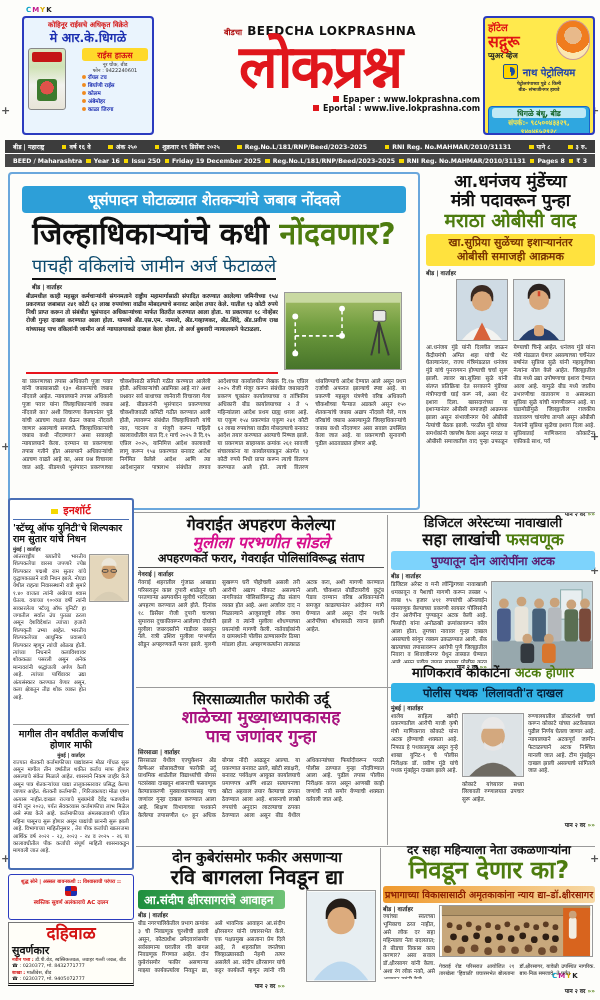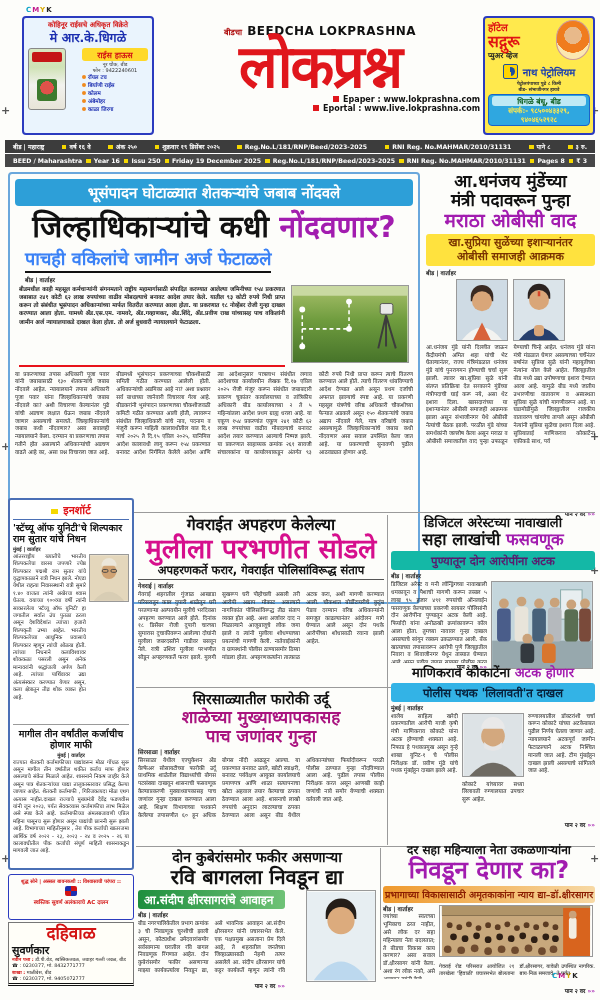--- a/index.html
+++ b/index.html
@@ -56,34 +56,34 @@
   
   .kicker{background:#2d9fd8;color:#fff;font-weight:bold;text-align:center;border-radius:4px;
           font-size:15px;padding:3px 0 4px;}
   .bt{font-size:5.6px;line-height:1.4;text-align:justify;color:#1d1d1d;overflow:hidden;}
   .cols2{columns:2;column-gap:6px;}
   .cols3{columns:3;column-gap:6px;}
   .cols4{columns:4;column-gap:7px;}
   .byline{font-size:6px;font-weight:bold;color:#222;}
   .cont{font-size:5.8px;font-weight:bold;color:#111;text-align:right;}
   .hl{font-weight:bold;color:#111;text-align:center;line-height:1.12;}
-  .red{color:#a21caf;}
+  .red{color:#4d7c0f;}
   .magenta{color:#d60f8d;}
   .purpleh{color:#a9137f;}
   .yellow-band{background:#ffe23e;color:#7a3300;font-weight:bold;text-align:center;font-size:11px;
      line-height:1.25;border-radius:3px;padding:2px 0;}
-  .purple-band{background:#14b8a6;color:#5b1a6e;font-weight:bold;text-align:center;font-size:11.5px;
+  .purple-band{background:#7dd3fc;color:#5b1a6e;font-weight:bold;text-align:center;font-size:11.5px;
      border-radius:3px;padding:2px 0;}
   .cyan-band{background:#33b3e6;color:#07223d;font-weight:bold;text-align:center;font-size:11.5px;
      border-radius:3px;padding:2px 0;}
   .green-band{background:linear-gradient(90deg,#1e8f3e,#6fc276);color:#fff;font-weight:bold;
      font-size:11.5px;padding:2px 6px;border-radius:3px;}
   .orange-band{background:linear-gradient(90deg,#ef992c,#f7d9a4);color:#8b1d00;font-weight:bold;
      text-align:center;font-size:9.5px;padding:2px 0;border-radius:3px;}
-  .subhead-ul{font-weight:bold;color:#3b82f6;font-size:18px;border-bottom:2px solid #111;display:inline-block;padding-bottom:1px;}
+  .subhead-ul{font-weight:normal;color:#0c4a6e;font-size:18px;border-bottom:2px solid #111;display:inline-block;padding-bottom:1px;}
   .photo{border:1px solid #999;box-sizing:border-box;}
   .hr{background:#9a9a9a;}
   .sidebar{border:2px solid #4a6fb5;border-radius:3px;background:#fff;box-sizing:border-box;}
   .inshort-h{color:#e0161c;font-weight:bold;font-size:11px;text-align:center;border-bottom:1.5px solid #4a6fb5;padding:2px 0;}
   .inshort-h:before{content:"";display:inline-block;width:7px;height:5px;background:#f5d800;margin-right:5px;}
   .in-title{font-weight:bold;font-size:9.5px;color:#111;line-height:1.2;text-align:center;}
   .caption{font-size:5.2px;line-height:1.35;color:#1d1d1d;text-align:justify;}
 </style>
 </head>
 <body>
@@ -138,21 +138,21 @@
         <div class="h3">प्युअर व्हेज</div>
       </div>
       <div class="saint"></div>
     </div>
     <div style="text-align:center;margin-top:1px;">
       <span class="bp"></span>
       <span class="nathp">नाथ पेट्रोलियम</span>
     </div>
     <div class="adr-sm">पेट्रोलपंपाच्या पुढे ८ किमी</div>
     <div class="adr-sm">बीड- संभाजीनगर हायवे</div>
-    <div class="bluebox" style="margin-top:2px;">
+    <div class="bluebox" style="margin-top:14px;">
       <div class="own">धिगळे बंधू, बीड</div>
       <div class="ph">संपर्क:- ९८५००४३३२९,</div>
       <div class="ph">९४०४६५२९२८</div>
     </div>
   </div>
 
   <div class="abs infobar" style="left:5px;top:140px;width:590px;">
     <div class="ibrow">
       <span class="ib-item">बीड | महाराष्ट्र</span>
       <span class="ib-item">वर्ष १६ वे</span>
@@ -168,21 +168,21 @@
       <span class="ib-item">Year 16</span>
       <span class="ib-item">Issu 250</span>
       <span class="ib-item">Friday 19 December 2025</span>
       <span class="ib-item">Reg.No.L/181/RNP/Beed/2023-2025</span>
       <span class="ib-item">RNI Reg. No.MAHMAR/2010/31131</span>
       <span class="ib-item">Pages 8</span>
       <span class="ib-item">₹ 3</span>
     </div>
   </div>
 
-  <div class="abs" style="left:8px;top:172px;width:412px;height:432px;border:2px solid #6aa7dc;border-radius:4px;box-sizing:border-box;padding:5px;">
+  <div class="abs" style="left:8px;top:172px;width:412px;height:338px;border:2px solid #6aa7dc;border-radius:4px;box-sizing:border-box;padding:12px;">
     <div class="kicker">भूसंपादन घोटाळ्यात शेतकऱ्यांचे जबाब नोंदवले</div>
     <div class="hl" style="font-size:30px;margin:4px 0 2px;">
       <span>जिल्हाधिकाऱ्यांचे कधी </span><span class="red">नोंदवणार?</span>
     </div>
     <div style="padding-left:10px;">
       <span class="subhead-ul">पाचही वकिलांचे जामीन अर्ज फेटाळले</span>
     </div>
     <div class="byline" style="margin:3px 0 1px 10px;">बीड | वार्ताहर</div>
     <div style="display:flex;gap:6px;padding:0 4px;">
       <div class="bt" style="flex:1;font-weight:bold;font-size:5.9px;height:80px;border-bottom:2px solid #e8131b;">बीडमधील काही महसूल कर्मचाऱ्यांनी संगनमताने राष्ट्रीय महामार्गासाठी संपादित करण्यात आलेल्या जमिनीच्या १५४ प्रकरणात जबाबात २४१ कोटी ६२ लाख रुपयांच्या वाढीव मोबदल्याचे बनावट आदेश तयार केले. यातील ९३ कोटी रुपये निधी प्राप्त करून तो संबंधीत भूसंपादन अधिकाऱ्यांच्या मार्फत वितरीत करण्यात आला होता. या प्रकरणात १८ नोव्हेंबर रोजी गुन्हा दाखल करण्यात आला होता. यामध्ये ॲड.एस.एम. नामवरे, ॲड.गव्हाणकर, ॲड.शिंदे, ॲड.प्रवीण राख यांच्यासह पाच वकिलांनी जामीन अर्ज न्यायालयाकडे दाखल केला होता. तो अर्ज बुधवारी न्यायालयाने फेटाळला.</div>
@@ -262,21 +262,21 @@
     </svg>
     <div class="bt" style="height:168px;font-size:5.3px;">आंतरराष्ट्रीय ख्यातीचे भारतीय शिल्पकलेचा वारसा जपणारे ज्येष्ठ शिल्पकार पद्मश्री राम सुतार यांचे वृद्धापकाळाने रात्री निधन झाले. नोएडा येथील राहत्या निवासस्थानी रात्री सुमारे १.४० वाजता त्यांनी अखेरचा श्वास घेतला. वयाच्या १००व्या वर्षी त्यांनी साकारलेला 'स्टॅच्यू ऑफ युनिटी' हा जगातील सर्वात उंच पुतळा ठरला असून देशविदेशांत त्यांच्या हजारो शिल्पकृती उभ्या आहेत. भारतीय शिल्पकलेच्या आधुनिक प्रवासाचे शिल्पकार म्हणून त्यांची ओळख होती. त्यांच्या निधनाने कलाविश्वावर शोककळा पसरली असून अनेक मान्यवरांनी श्रद्धांजली अर्पण केली आहे. त्यांच्या पार्थिवावर उद्या अंत्यसंस्कार करण्यात येणार असून, कला क्षेत्रातून तीव्र शोक व्यक्त होत आहे.</div>
     <div class="hr" style="height:1px;margin:3px 0;"></div>
     <div class="in-title">मागील तीन वर्षांतील कर्जाचीच होणार माफी</div>
     <div class="byline" style="font-size:5.2px;text-align:center;">मुंबई | वार्ताहर</div>
     <div class="bt" style="height:122px;font-size:5.3px;">राज्यात शेतकरी कर्जमाफीच्या याद्यांवरून मोठा गोंधळ सुरू असून मागील तीन वर्षांतील थकीत कर्जच माफ होणार असल्याचे संकेत मिळाले आहेत. शासनाने निकष जाहीर केले असून पात्र शेतकऱ्यांच्या याद्या तालुकास्तरावर प्रसिद्ध केल्या जाणार आहेत. शेतकरी कर्जमाफी , गिरिजकायदा मोठा एथग अत्यास नाहीत.दाखल राज्याचे मुख्यमंत्री देवेंद्र फडणवीस यांनी जून २०२३, पर्यंत सेवकव्यास कर्जमाफीचा लाभ मिळेल असे स्पष्ट केले आहे. कर्जमाफीच्या अंमलबजावणी एप्रिल महिना पासूनच सुरू होणार असून याद्यांची छाननी सुरू झाली आहे. विभागाच्या माहितीनुसार , तेरा पीक कर्जांची खातरजमा आर्थिक वर्ष २०२२ - २३, २०२३ - २४ व २०२५ - २६ या कालावधीतील पीक कर्जांची संपूर्ण माहिती शासनाकडून मागवली जात आहे.</div>
   </div>
 
   <div class="abs" style="left:138px;top:516px;width:246px;height:168px;">
     <div class="hl" style="font-size:16px;">गेवराईत अपहरण केलेल्या</div>
-    <div class="hl magenta" style="font-size:27px;">मुलीला परभणीत सोडले</div>
+    <div class="hl magenta" style="font-size:16px;font-style:italic;">मुलीला परभणीत सोडले</div>
     <div class="hl" style="font-size:11.5px;border-bottom:1px solid #555;padding-bottom:2px;margin-bottom:2px;">अपहरणकर्ते फरार, गेवराईत पोलिसांविरूद्ध संताप</div>
     <div class="byline">गेवराई | वार्ताहर</div>
     <div class="bt cols3" style="height:108px;margin-top:1px;">गेवराई शहरातील गुंजाळ आखाडा परिसरातून काल दुपारी शाळेतून घरी परतणाऱ्या अल्पवयीन मुलीचे भरदिवसा अपहरण करण्यात आले होते. दिनांक १८ डिसेंबर रोजी दुपारी चारच्या सुमारास दुचाकीवरून आलेल्या दोघांनी मुलीला जबरदस्तीने गाडीवर बसवून नेले. रात्री उशिरा मुलीला परभणीत सोडून अपहरणकर्ते फरार झाले. मुलगी सुखरूप घरी पोहोचली असली तरी आरोपी अद्याप मोकाट असल्याने नागरिकांत पोलिसांविरूद्ध तीव्र संताप व्यक्त होत आहे. अशा अर्जावर दाद न मिळाल्याने आजूबाजूचे लोक जमा झाले व त्यांनी मुलीला शोधण्याच्या प्रयत्नांची मागणी केली. नातेवाईकांनी व ग्रामस्थांनी पोलीस ठाण्यासमोर ठिय्या मांडला होता. अपहरणकर्त्यांना तात्काळ अटक करा, अशी मागणी करण्यात आली. चौकशात बोर्डीटायरीचे कुटुंब पेडाव दरम्यान वरिष्ठ अधिकाऱ्यांनी समजूत काढल्यानंतर आंदोलन मागे घेण्यात आले असून दोन पथके आरोपींच्या शोधासाठी रवाना झाली आहेत.</div>
   </div>
 
   <div class="abs" style="left:391px;top:516px;width:204px;height:145px;">
     <div class="hl" style="font-size:13px;">डिजिटल अरेस्टच्या नावाखाली</div>
     <div class="hl" style="font-size:16.5px;">
       <span>सहा लाखांची </span><span class="red">फसवणूक</span>
     </div>

